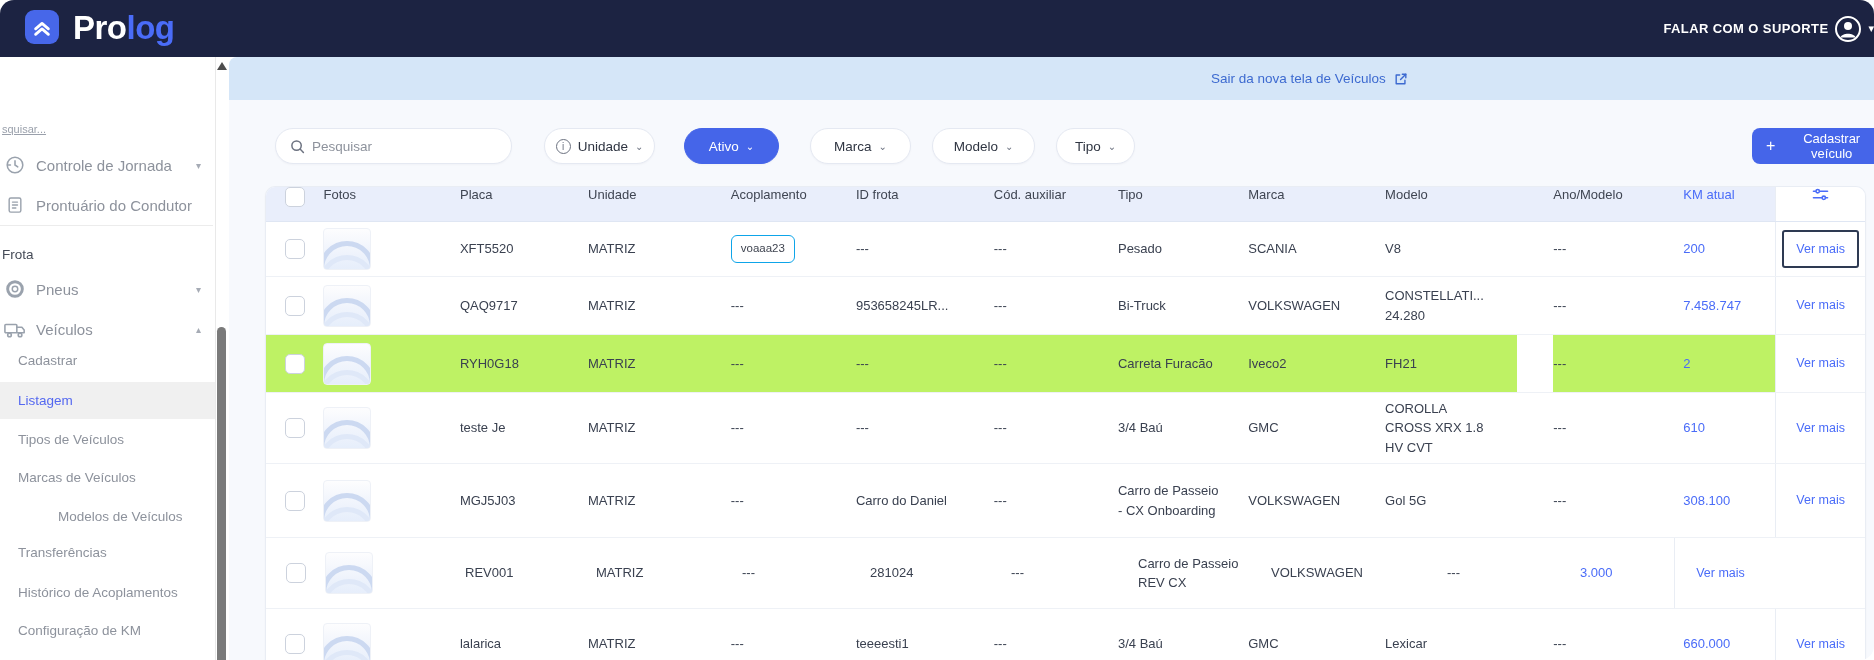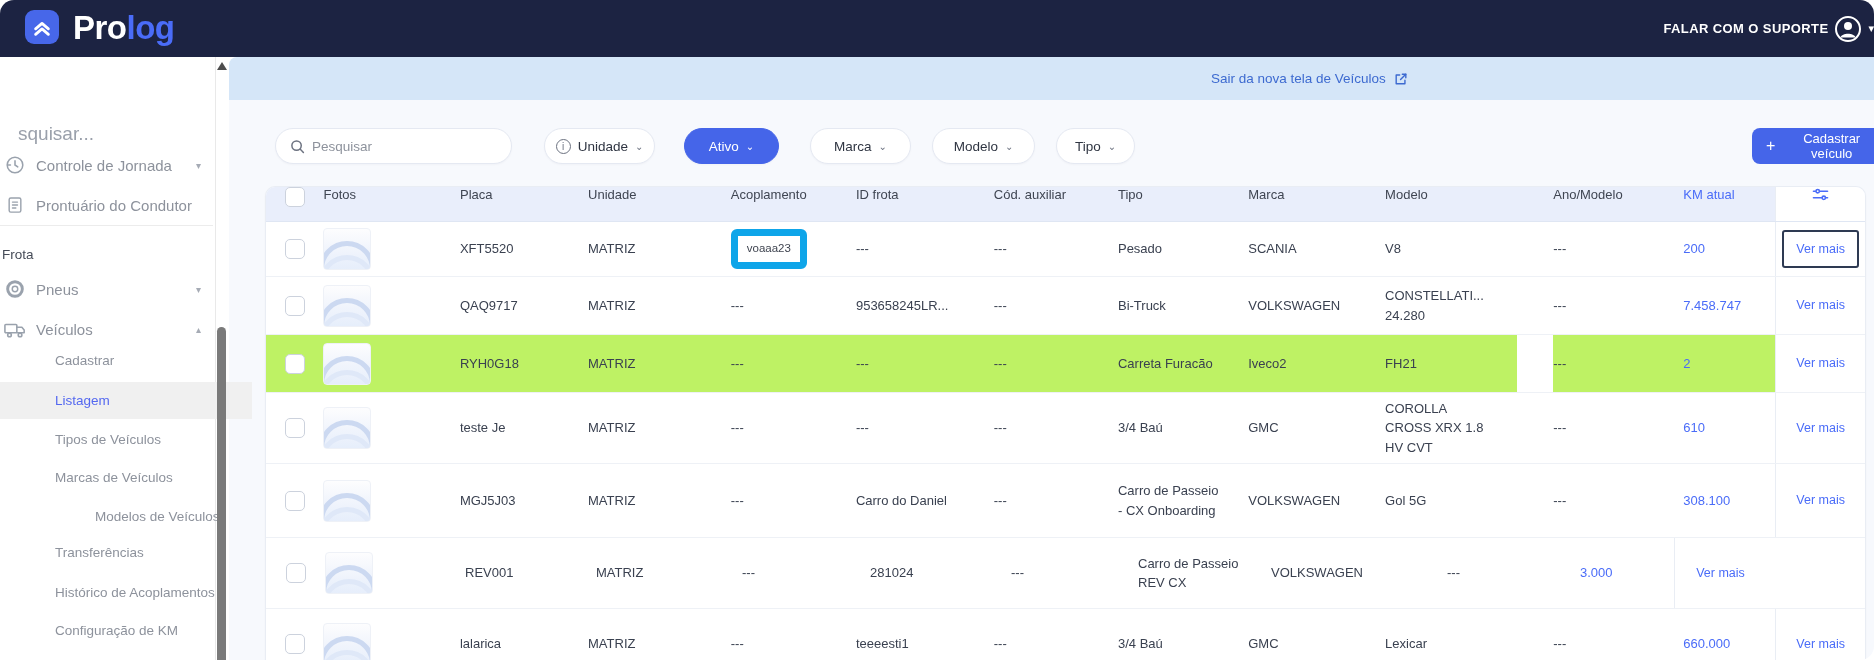--- a/index.html
+++ b/index.html
@@ -13,27 +13,27 @@
   .logo-text{font-size:33px;font-weight:bold;letter-spacing:-0.5px;line-height:1;}
   .logo-pro{color:#ffffff;}
   .logo-log{color:#4a6cf8;}
   .nav-right{position:absolute;right:4px;top:0;height:57px;display:flex;align-items:center;gap:6px;}
   .support-link{color:#ffffff;font-size:13px;font-weight:bold;letter-spacing:.4px;cursor:pointer;}
   .avatar{width:28px;height:28px;border-radius:50%;display:flex;align-items:center;justify-content:center;}
   .nav-caret{color:#ffffff;font-size:11px;margin-right:-4px;}
 
   
   .sidebar{position:absolute;left:0;top:57px;width:215px;height:603px;background:#ffffff;border-right:1px solid #e9e9e9;z-index:20;}
-  .sb-search{position:absolute;left:18px;top:66px;color:#9aa0ab;font-size:19px;}
+  .sb-search{position:absolute;left:2px;top:66px;color:#9aa0ab;font-size:11px;text-decoration:underline;}
   .sb-row{position:absolute;left:0;width:215px;height:28px;display:flex;align-items:center;cursor:pointer;}
   .sb-icon{position:absolute;left:2px;width:26px;height:26px;color:#9aa2ad;display:flex;align-items:center;justify-content:center;}
   .sb-label{position:absolute;left:36px;color:#8d929c;font-size:15px;white-space:nowrap;}
   .sb-caret{position:absolute;left:196px;color:#a6abb5;font-size:10px;}
   .sb-section{position:absolute;left:2px;color:#454b57;font-size:13.5px;}
-  .sb-sub{position:absolute;left:0;width:215px;height:37px;display:flex;align-items:center;cursor:pointer;padding-left:37px;}
+  .sb-sub{position:absolute;left:0;width:215px;height:37px;display:flex;align-items:center;cursor:pointer;}
   .sb-sub span{margin-left:18px;color:#8d929c;font-size:13.5px;white-space:nowrap;}
   .sb-sub.active{background:#f0f0f0;}
   .sb-sub.active span{color:#5468f0;}
   .sb-divider{position:absolute;left:0;top:168px;width:213px;height:1px;background:#ececec;}
 
   
   .sb-scroll-arrow{position:absolute;left:217px;top:62px;width:0;height:0;z-index:21;
     border-left:5px solid transparent;border-right:5px solid transparent;border-bottom:8px solid #4d4d4d;}
   .sb-scroll-thumb{position:absolute;left:217px;top:327px;width:9px;height:333px;background:#7a7a7a;border-radius:5px 5px 0 0;z-index:21;}
 
@@ -84,21 +84,21 @@
   .c-vermais{width:92px;justify-content:center;padding-right:0;border-left:1px solid #e9edf4;
     background:#ffffff !important;}
   .row.hl .c-vermais{background:#ffffff !important;}
   .checkbox{width:18px;height:18px;border:1.5px solid #ccd2dd;border-radius:5px;background:#ffffff;cursor:pointer;}
   .thumb{width:46px;height:40px;border-radius:4px;border:1px solid #eef1f7;overflow:hidden;position:relative;
     background:linear-gradient(180deg,#fdfdfe 0%,#f0f4fc 55%,#e6eefb 100%);}
   .thumb::before{content:"";position:absolute;left:50%;top:12px;transform:translateX(-50%);
     width:56px;height:56px;border-radius:50%;border:5px solid #ccd9f1;box-sizing:border-box;}
   .thumb::after{content:"";position:absolute;left:50%;top:26px;transform:translateX(-50%);
     width:56px;height:56px;border-radius:50%;border:5px solid #dfe8f8;box-sizing:border-box;}
-  .chip{border:7px solid #0ea5e9;border-radius:6px;padding:4px 9px;font-size:11.5px;color:#3f4450;background:#ffffff;}
+  .chip{border:1px solid #0ea5e9;border-radius:6px;padding:4px 9px;font-size:11.5px;color:#3f4450;background:#ffffff;}
   .ver-link{color:#4a6cf8;font-size:12.5px;cursor:pointer;white-space:nowrap;}
   .focus-ring{border:2px solid #2e3a52;border-radius:3px;padding:8px 12px;background:#ffffff;}
   .sliders-icon{color:#4a6cf8;cursor:pointer;display:flex;}
 </style>
 </head>
 <body>
 
 <div class="stage">
 
   <div class="content-bg"></div>

